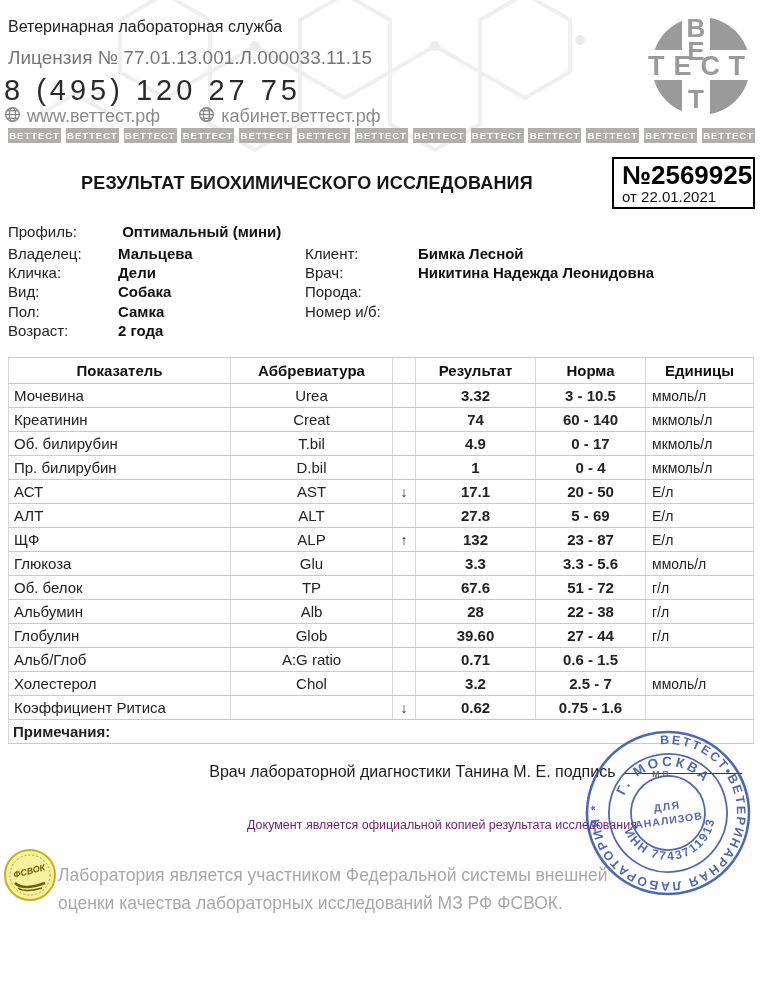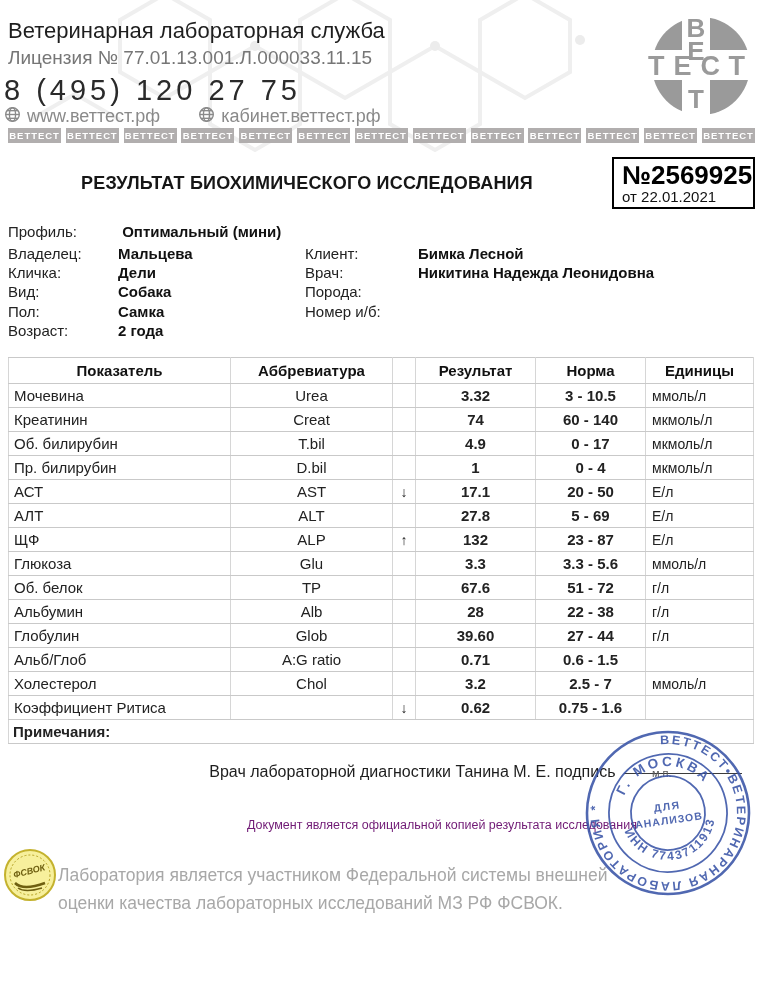--- a/index.html
+++ b/index.html
@@ -3,21 +3,21 @@
 <meta charset="utf-8">
 <style>
   * { margin:0; padding:0; box-sizing:border-box; }
   html,body { background:#fff; }
   .page {
     position:relative; width:760px; height:985px; background:#ffffff;
     font-family:"Liberation Sans", sans-serif; color:#222; overflow:hidden;
   }
   
   .hex-bg { position:absolute; top:0; left:0; z-index:0; }
-  .org-name { position:absolute; left:8px; top:18px; font-size:22px; color:#1e1e1e; z-index:2;}
+  .org-name { position:absolute; left:8px; top:18px; font-size:16px; color:#1e1e1e; z-index:2;}
   .license  { position:absolute; left:8px; top:47px; font-size:19px; color:#767676; z-index:2;}
   .phone    { position:absolute; left:4px; top:74px; font-size:29px; letter-spacing:4px; color:#2a2a2a; z-index:2;}
   .sites    { position:absolute; left:4px; top:106px; display:flex; gap:38px; align-items:center; font-size:18px; color:#8a8a8a; z-index:2;}
   .site     { display:flex; align-items:flex-start; gap:6px; }
   .globe-ic { width:17px; height:17px; display:inline-block; }
   .logo     { position:absolute; left:648px; top:4px; z-index:2;}
   .badge-strip{
     position:absolute; left:8px; top:128px; width:747px; height:15px;
     display:flex; justify-content:space-between; z-index:2;
   }

